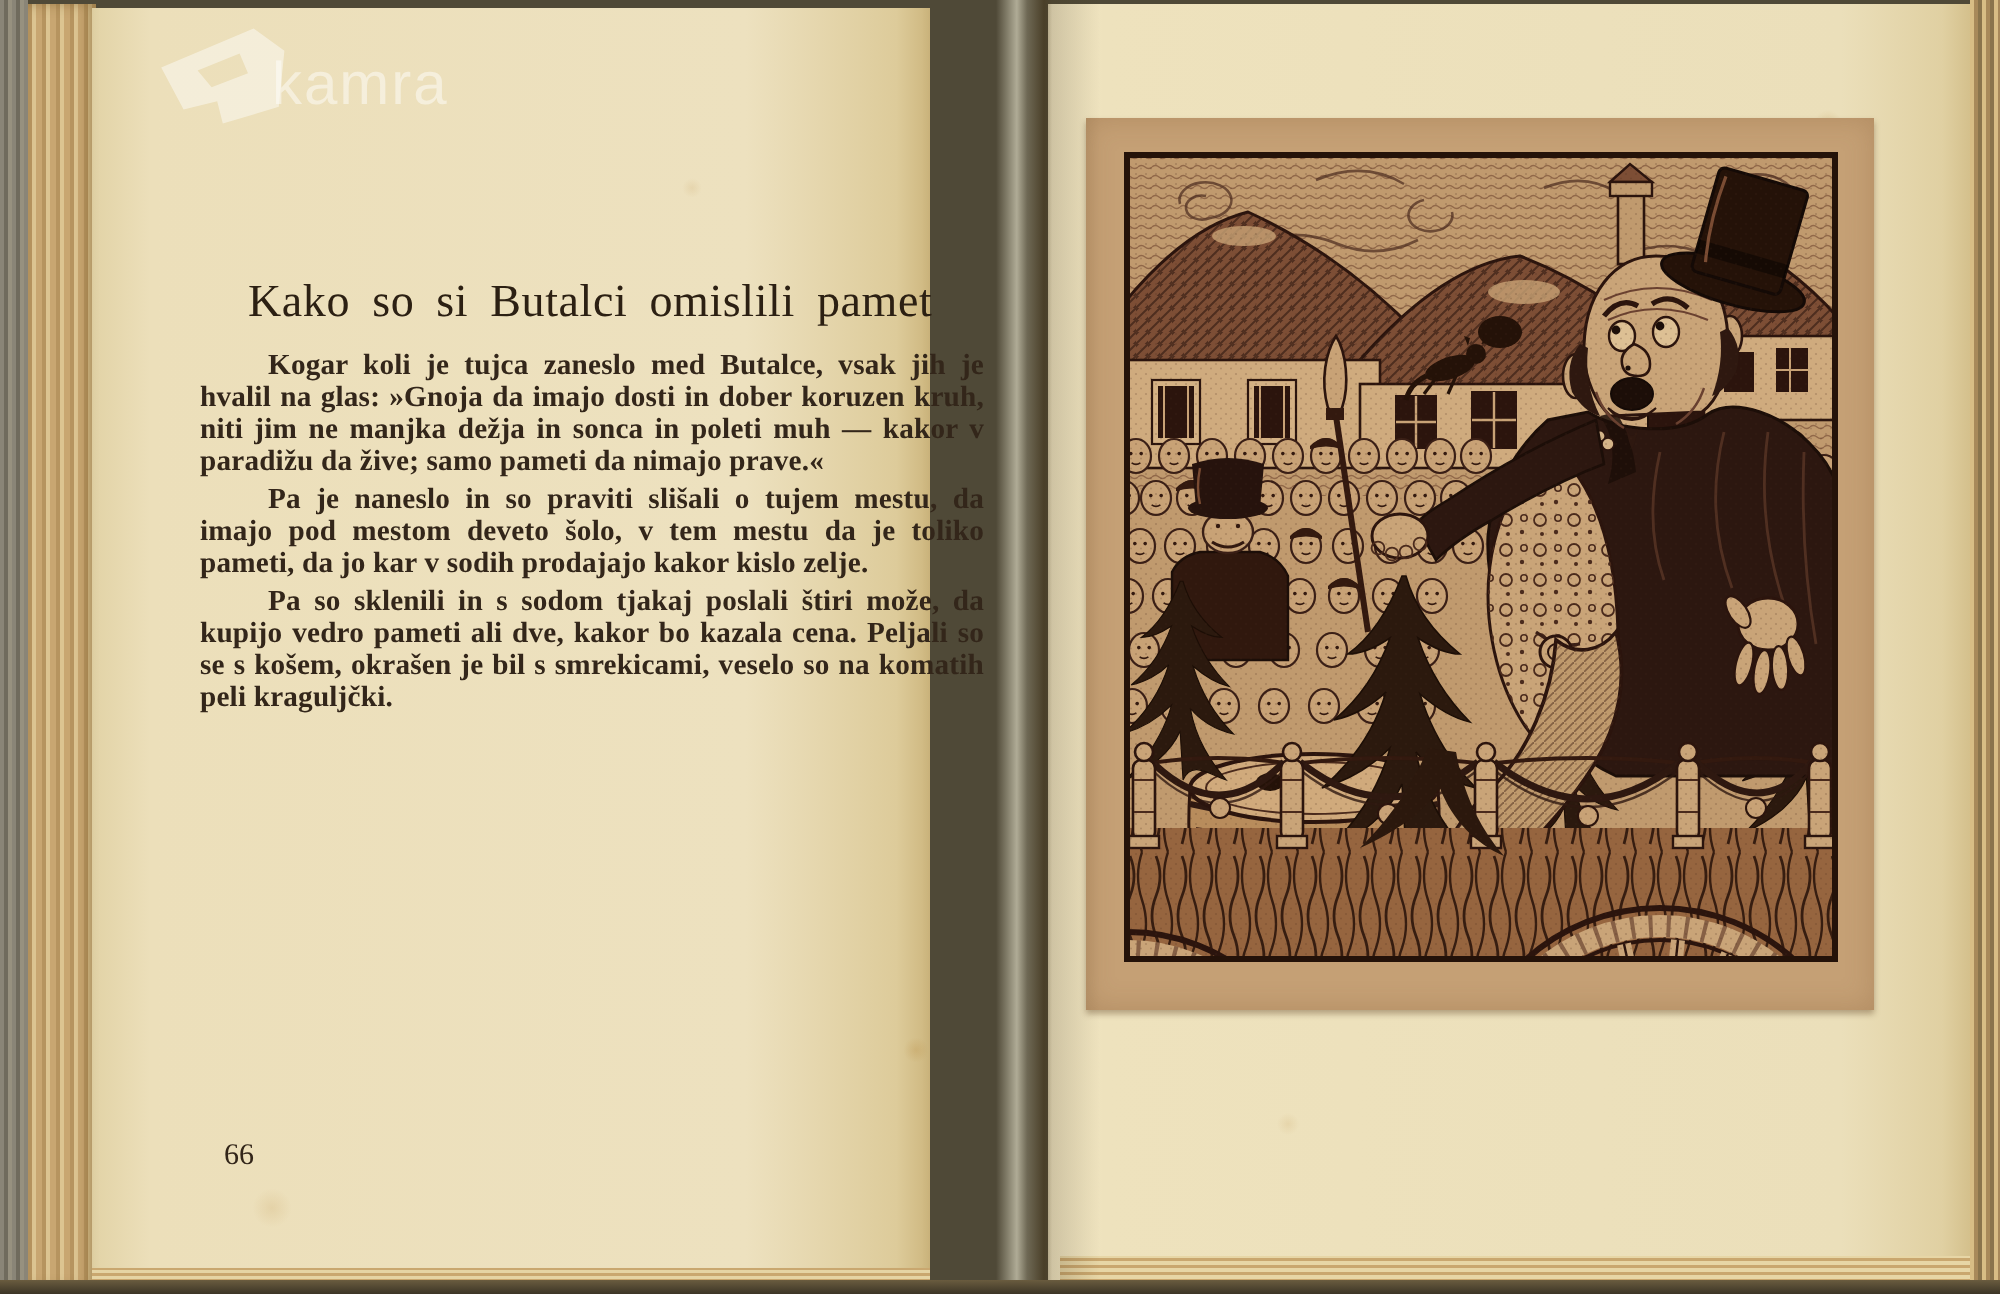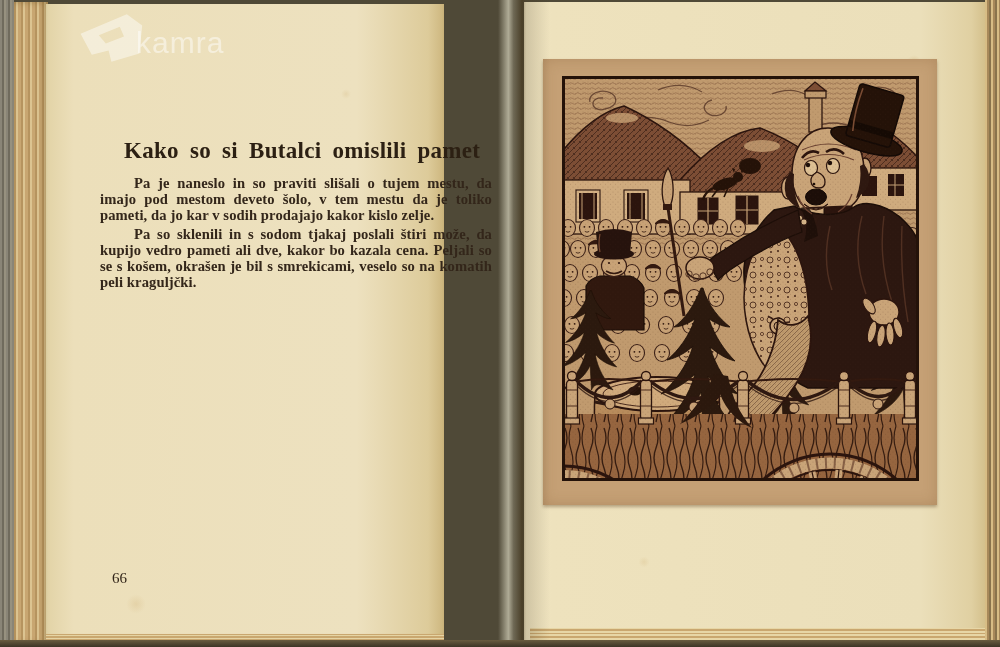--- a/index.html
+++ b/index.html
@@ -19,42 +19,42 @@
     background:linear-gradient(180deg,#6a5c3f,#3c3526);z-index:30;}
 
   
   .page{position:absolute;background:#ebdfba;}
   .page-left{left:46px;top:4px;width:398px;height:637px;
     background:
       radial-gradient(9px 9px at 412px 521px,rgba(180,130,50,.22),rgba(180,130,50,0) 70%),
       radial-gradient(14px 14px at 90px 600px,rgba(180,130,50,.14),rgba(180,130,50,0) 70%),
       radial-gradient(7px 7px at 300px 90px,rgba(180,130,50,.12),rgba(180,130,50,0) 70%),
       linear-gradient(90deg,#e2d3a6 0%,#ecdfba 7%,#ede1bf 78%,#ddcb9a 96%,#cdb67e 100%);
-    box-shadow:inset 0 -4px 6px -3px rgba(140,110,60,.45);}
+    box-shadow:inset 0 -4px 6px -3px rgba(140,110,60,.45);padding-left:21px;}
   .page-right{left:524px;top:2px;width:461px;height:639px;
     background:
       radial-gradient(10px 10px at 390px 60px,rgba(180,130,50,.18),rgba(180,130,50,0) 70%),
       radial-gradient(8px 8px at 120px 560px,rgba(180,130,50,.12),rgba(180,130,50,0) 70%),
       linear-gradient(90deg,#f6ecca 0%,#eee2bd 6%,#ebdfba 86%,#e0d0a2 97%,#d4c08c 100%);}
   .page-left .stack{position:absolute;left:0;right:0;bottom:0;height:7px;
     background:repeating-linear-gradient(0deg,#c9a76f 0 1.5px,#e5d4a4 1.5px 3px);}
   .page-right .stack{position:absolute;left:6px;right:0;bottom:0;height:13px;
     background:repeating-linear-gradient(0deg,#c9a76f 0 1.5px,#e7d6a6 1.5px 3.5px);}
   .gutter{position:absolute;left:498px;top:0;width:52px;height:647px;z-index:20;pointer-events:none;
     background:linear-gradient(90deg,rgba(120,95,55,0) 0%,rgba(255,252,228,.55) 20%,rgba(252,246,218,.18) 30%,
       rgba(70,54,26,.50) 46%,rgba(70,54,26,.22) 54%,rgba(120,95,55,0) 100%);}
 
   
   .watermark{position:absolute;left:26px;top:6px;display:flex;align-items:flex-start;z-index:5;}
   .wm-logo{width:76px;height:56px;}
   .wm-text{font-family:"Liberation Sans",sans-serif;font-size:30px;letter-spacing:1px;
     color:rgba(255,255,255,.48);margin:16px 0 0 -12px;}
 
   
-  .title{position:absolute;left:78px;top:134px;margin:0;font-size:23px;font-weight:700;
+  .title{position:absolute;left:78px;top:134px;margin:0;font-size:23px;font-weight:400;
     color:#2c2013;letter-spacing:.3px;word-spacing:5px;white-space:nowrap;}
   .text{position:absolute;left:54px;top:172px;width:392px;font-size:14.6px;line-height:15.9px;
     font-weight:700;color:#33261a;text-align:justify;letter-spacing:.1px;}
   .text p{margin:0 0 3.5px 0;text-indent:34px;}
   .pagenum{position:absolute;left:66px;top:566px;font-size:15px;font-weight:400;color:#33261a;}
 
   
   .plate{position:absolute;left:19px;top:57px;width:394px;height:446px;background:#c5a075;
     box-shadow:0 2px 3px rgba(92,64,34,.4), inset 0 0 14px rgba(120,80,40,.25);}
   .illu{position:absolute;left:19px;top:17px;width:357px;height:405px;display:block;}
@@ -71,20 +71,21 @@
     <div class="watermark">
       <svg class="wm-logo" viewBox="0 0 100 80">
         <path d="M8,34 L74,6 L96,22 L92,62 L52,74 L48,58 L24,64 Z M34,36 L64,24 L70,38 L44,48 Z" fill="rgba(255,255,255,.45)" fill-rule="evenodd"></path>
       </svg>
       <span class="wm-text">kamra</span>
     </div>
 
     <h1 class="title">Kako so si Butalci omislili pamet</h1>
 
     <div class="text">
+      <p>Kogar koli je tujca zaneslo med Butalce, vsak jih je hvalil na glas: »Gnoja da imajo dosti in dober koruzen kruh, niti jim ne manjka dežja in sonca in poleti muh — kakor v paradižu da žive; samo pameti da nimajo prave.«</p>
       <p>Pa je naneslo in so praviti slišali o tujem mestu, da imajo pod mestom deveto šolo, v tem mestu da je toliko pameti, da jo kar v sodih prodajajo kakor kislo zelje.</p>
       <p>Pa so sklenili in s sodom tjakaj poslali štiri može, da kupijo vedro pameti ali dve, kakor bo kazala cena. Peljali so se s košem, okrašen je bil s smrekicami, veselo so na komatih peli kraguljčki.</p>
     </div>
 
     <div class="pagenum">66</div>
     <div class="stack"></div>
   </div>
 
   <div class="page page-right">
     <div class="plate">

